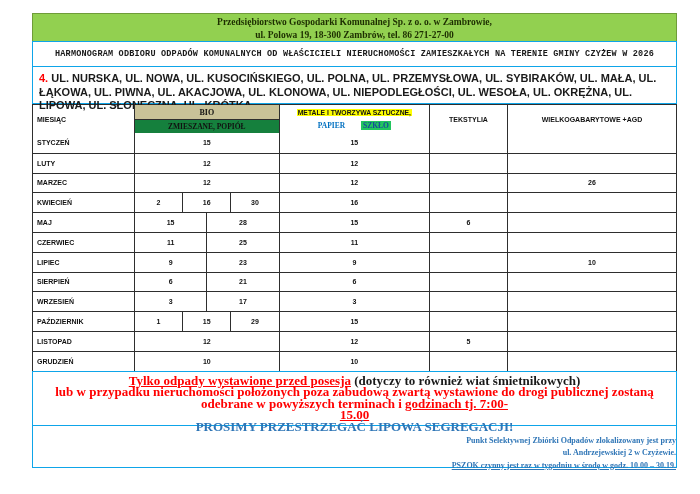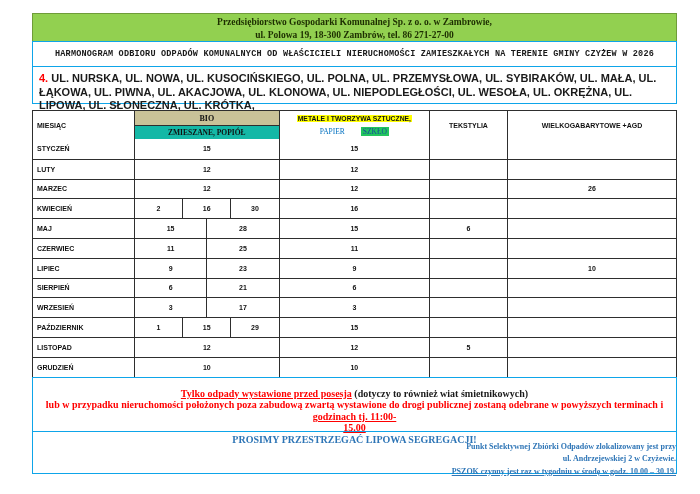--- a/index.html
+++ b/index.html
@@ -18,21 +18,21 @@
   #title-row{height:26px;display:flex;align-items:center;justify-content:center;}
   #title-row .t{font-family:"Liberation Mono",monospace;font-weight:bold;font-size:8.5px;
                 letter-spacing:0.2px;white-space:nowrap;color:#1a1a1a;}
 
   
   #streets-row{height:38px;padding:5px 6px 0 6px;font-size:11px;font-weight:bold;
                line-height:13.5px;color:#1a1a1a;}
   #streets-row .num{color:#ff0000;}
 
   
-  #schedule{margin-top:6px;border:1px solid #2e2e2e;box-sizing:border-box;}
+  #schedule{border:1px solid #2e2e2e;box-sizing:border-box;}
   .tr{display:flex;box-sizing:border-box;border-top:1px solid #2e2e2e;}
   .tr:first-child{border-top:none;}
   .td{box-sizing:border-box;border-left:1px solid #2e2e2e;display:flex;align-items:center;
       justify-content:center;font-weight:bold;font-size:7px;overflow:hidden;}
   .td:first-child{border-left:none;}
   .c-month{width:15.7%;justify-content:flex-start;padding-left:4px;}
   .c-bio{width:22.5%;padding:0;}
   .c-met{width:23.4%;}
   .c-tek{width:12.1%;}
   .c-wlk{width:26.3%;flex:1;}
@@ -45,39 +45,39 @@
            font-weight:bold;font-size:7px;}
   .h-tek,.h-wlk{display:flex;align-items:center;justify-content:center;
                 font-weight:bold;font-size:7px;text-align:center;}
   .h-tek{width:12.1%;}
   .h-wlk{width:26.3%;flex:1;}
   .h-bio{width:22.5%;}
   .h-met{width:23.4%;}
   .h-bio .top{height:14px;background:#c9c298;border-bottom:1px solid #2e2e2e;
               display:flex;align-items:center;justify-content:center;
               font-family:"Liberation Serif",serif;font-weight:bold;font-size:8px;}
-  .h-bio .bot{height:13px;background:#14b8a6;display:flex;align-items:center;justify-content:center;
+  .h-bio .bot{height:13px;background:#15803d;display:flex;align-items:center;justify-content:center;
               font-family:"Liberation Serif",serif;font-weight:bold;font-size:7.5px;}
   .h-met .top{height:14px;display:flex;align-items:center;justify-content:center;}
   .h-met .top span{background:#ffff00;font-weight:bold;font-size:6.8px;padding:0 1px;}
   .h-met .bot{height:13px;display:flex;align-items:center;justify-content:center;gap:16px;
-              font-family:"Liberation Serif",serif;font-weight:normal;font-size:7.5px;}
+              font-family:"Liberation Serif",serif;font-weight:bold;font-size:7.5px;}
   .papier{color:#0070c0;}
   .szklo{background:#22c55e;color:#17479e;padding:0 2px;}
 
   
   .row{height:19.8px;}
   .bio-wrap{display:flex;width:100%;height:100%;}
   .bio-wrap .subcell{flex:1;display:flex;align-items:center;justify-content:center;
                      font-weight:bold;font-size:7px;}
   .bio-wrap .sub-border{border-left:1px solid #2e2e2e;}
 
   
   #notes{height:55px;text-align:center;font-family:"Liberation Serif",serif;font-weight:bold;
-         font-size:10px;line-height:11.5px;padding-top:10px;box-sizing:border-box;}
+         font-size:13px;line-height:11.5px;padding-top:3px;box-sizing:border-box;}
   .red{color:#ff0000;}
   .blk{color:#1a1a1a;}
   .blue{color:#2e75b6;}
   .u{text-decoration:underline;}
 
   
   #pszok{height:43px;text-align:right;font-family:"Liberation Serif",serif;font-weight:bold;
          font-size:8px;line-height:12.5px;color:#2e75b6;padding-top:9px;box-sizing:border-box;}
 </style>
 </head>
@@ -273,21 +273,21 @@
         <div class="td c-wlk"></div>
       </div>
     </div>
     </div>
 
     <div id="notes" class="box">
       <div>
         <span class="red u">Tylko odpady wystawione przed posesja</span><span class="blk"> (dotyczy to również wiat śmietnikowych)</span>
       </div>
       <div>
-        <span class="red">lub w przypadku nieruchomości położonych poza zabudową zwartą wystawione do drogi publicznej zostaną odebrane w powyższych terminach i </span><span class="red u">godzinach tj. 11:00-</span>
+        <span class="red">lub w przypadku nieruchomości położonych poza zabudową zwartą wystawione do drogi publicznej zostaną odebrane w powyższych terminach i </span><span class="red u">godzinach tj. 7:00-</span>
       </div>
       <div class="red u">15.00</div>
       <div class="blue">PROSIMY PRZESTRZEGAĆ LIPOWA SEGREGACJI!</div>
     </div>
 
     <div id="pszok" class="box">
       <div>Punkt Selektywnej Zbiórki Odpadów zlokalizowany jest przy</div>
       <div>ul. Andrzejewskiej 2 w Czyżewie.</div>
       <div class="u">PSZOK czynny jest raz w tygodniu w środę w godz. 10.00 – 30.19.</div>
     </div>

